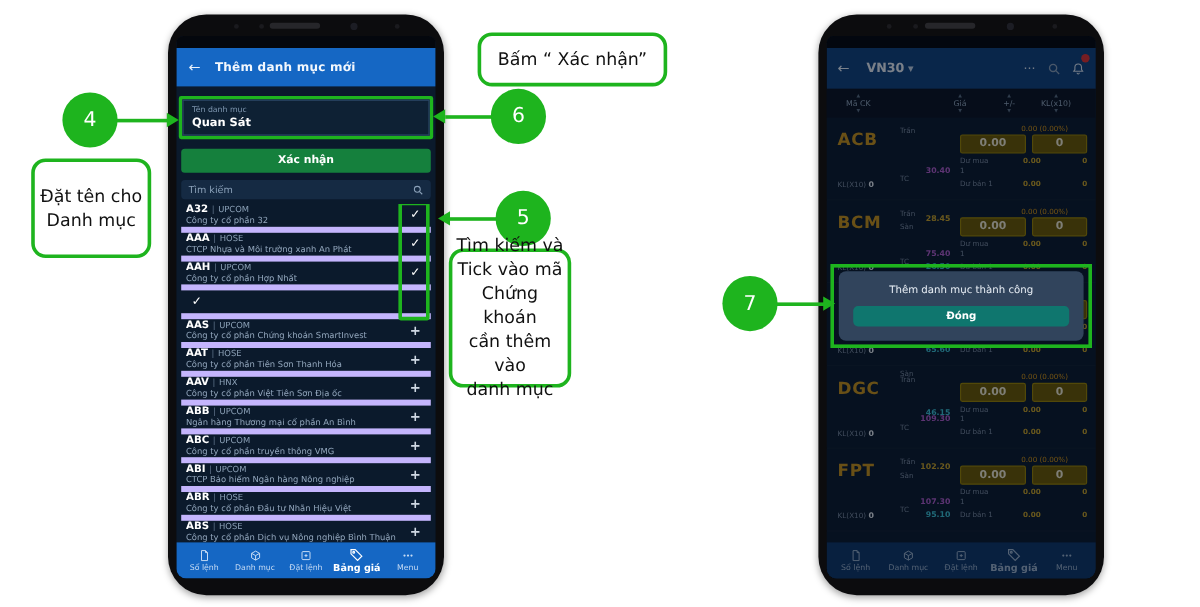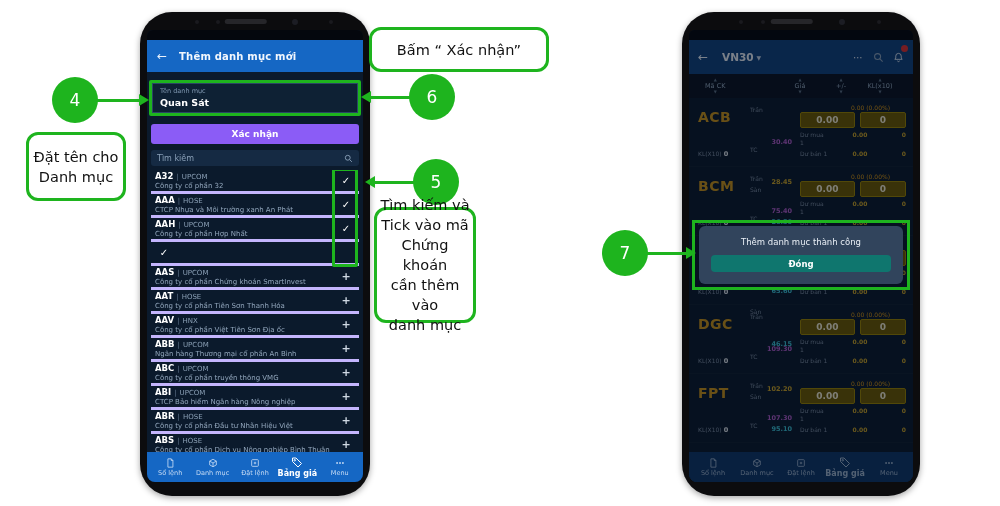--- a/index.html
+++ b/index.html
@@ -22,30 +22,30 @@
 
   
   .appbar { height:32px; background:#1567c4; display:flex; align-items:center; padding:0 10px; flex:0 0 auto; }
   .back { color:#eaf2fc; font-size:12px; margin-right:12px; }
   .apptitle { color:#f2f7fd; font-size:10px; font-weight:bold; letter-spacing:.2px; }
   .lbody { flex:1; display:flex; flex-direction:column; padding:8px 2px 0 2px; overflow:hidden; }
   .field-anno { border:3px solid #1eb41e; border-radius:2px; flex:0 0 auto; }
   .name-field { background:#0e2134; border:1px solid #2b4666; padding:3px 7px 4px 7px; }
   .nf-label { color:#7f97b0; font-size:6.5px; margin-bottom:2px; }
   .nf-value { color:#ffffff; font-size:9.5px; font-weight:bold; }
-  .confirm-btn { margin:8px 2px 0 2px; height:20px; background:#8b5cf6; border-radius:3px; color:#fff;
+  .confirm-btn { margin:8px 2px 0 2px; height:20px; background:#15803d; border-radius:3px; color:#fff;
                  font-size:9px; font-weight:bold; display:flex; align-items:center; justify-content:center; flex:0 0 auto; }
   .search-bar { margin:6px 2px 0 2px; height:16px; background:#152a43; border-radius:3px; display:flex;
                 align-items:center; padding:0 6px; flex:0 0 auto; }
   .search-input { flex:1; background:transparent; border:none; outline:none; color:#9db1c6; font-size:8px;
                   font-family:inherit; }
   .search-input::placeholder { color:#8aa0b8; }
   .search-ic { color:#8aa0b8; width:9px; height:9px; flex:0 0 auto; }
   .stock-list { position:relative; flex:1; margin-top:4px; overflow:hidden; padding:0 2px; }
-  .srow { height:24px; display:flex; align-items:center; border-bottom:3px solid #c4b5fd; padding:0 4px; }
+  .srow { height:24px; display:flex; align-items:center; border-bottom:5px solid #c4b5fd; padding:0 4px; }
   .srow-info { flex:1; overflow:hidden; }
   .l1 { font-size:8.5px; line-height:10px; white-space:nowrap; }
   .sym { color:#ffffff; font-weight:bold; }
   .pipe { color:#60748c; margin:0 3px; font-size:7px; }
   .exch { color:#8ba0b6; font-size:7px; }
   .l2 { color:#93a7bd; font-size:7px; line-height:9px; white-space:nowrap; overflow:hidden; text-overflow:ellipsis; }
   .act { width:18px; text-align:center; flex:0 0 auto; }
   .chk { color:#ffffff; font-size:10px; }
   .plus { color:#cfd8e3; font-size:11px; font-weight:bold; }
   .check-anno { position:absolute; top:-2px; right:3px; width:26px; height:99px; border:3px solid #1eb41e;
@@ -561,26 +561,26 @@
         <div class="modal-btn">Đóng</div>
       </div>
       <div class="modal-anno"></div>
     </div>
   </div>
 
   <div class="anno num-circle" style="left:52px; top:77px;">4</div>
   <div class="anno aline" style="left:97px; top:99px; width:43px;"></div>
   <div class="anno ah-r" style="left:139px; top:93.5px;"></div>
 
-  <div class="anno callout" style="left:26px; top:132px; width:100px; height:69px;">
+  <div class="anno callout" style="left:26px; top:132px; width:100px; height:83px;">
     <div>Đặt tên cho</div>
     <div>Danh mục</div>
   </div>
 
-  <div class="anno callout" style="left:369px; top:27px; width:180px; height:45px;">
+  <div class="anno callout" style="left:398px; top:27px; width:158px; height:45px;">
     <div>Bấm “ Xác nhận”</div>
   </div>
 
   <div class="anno num-circle" style="left:409px; top:74px;">6</div>
   <div class="anno aline" style="left:371px; top:96px; width:40px;"></div>
   <div class="anno ah-l" style="left:361px; top:90.5px;"></div>
 
   <div class="anno num-circle" style="left:413px; top:159px;">5</div>
   <div class="anno aline" style="left:375px; top:181px; width:40px;"></div>
   <div class="anno ah-l" style="left:365px; top:175.5px;"></div>

